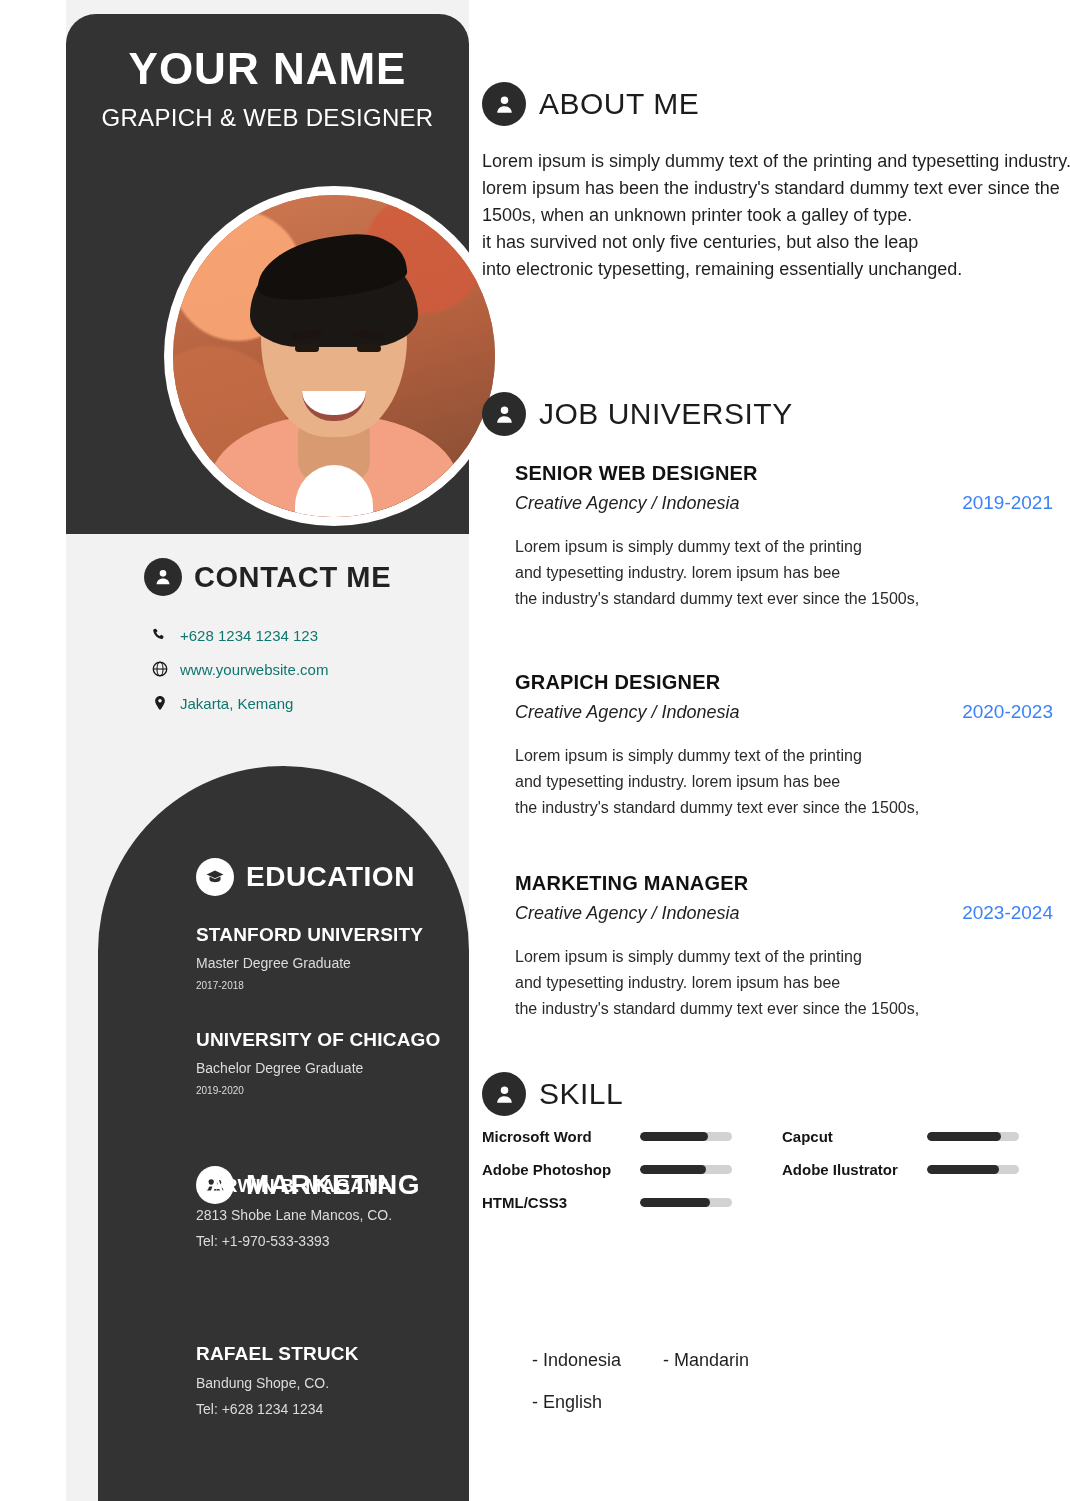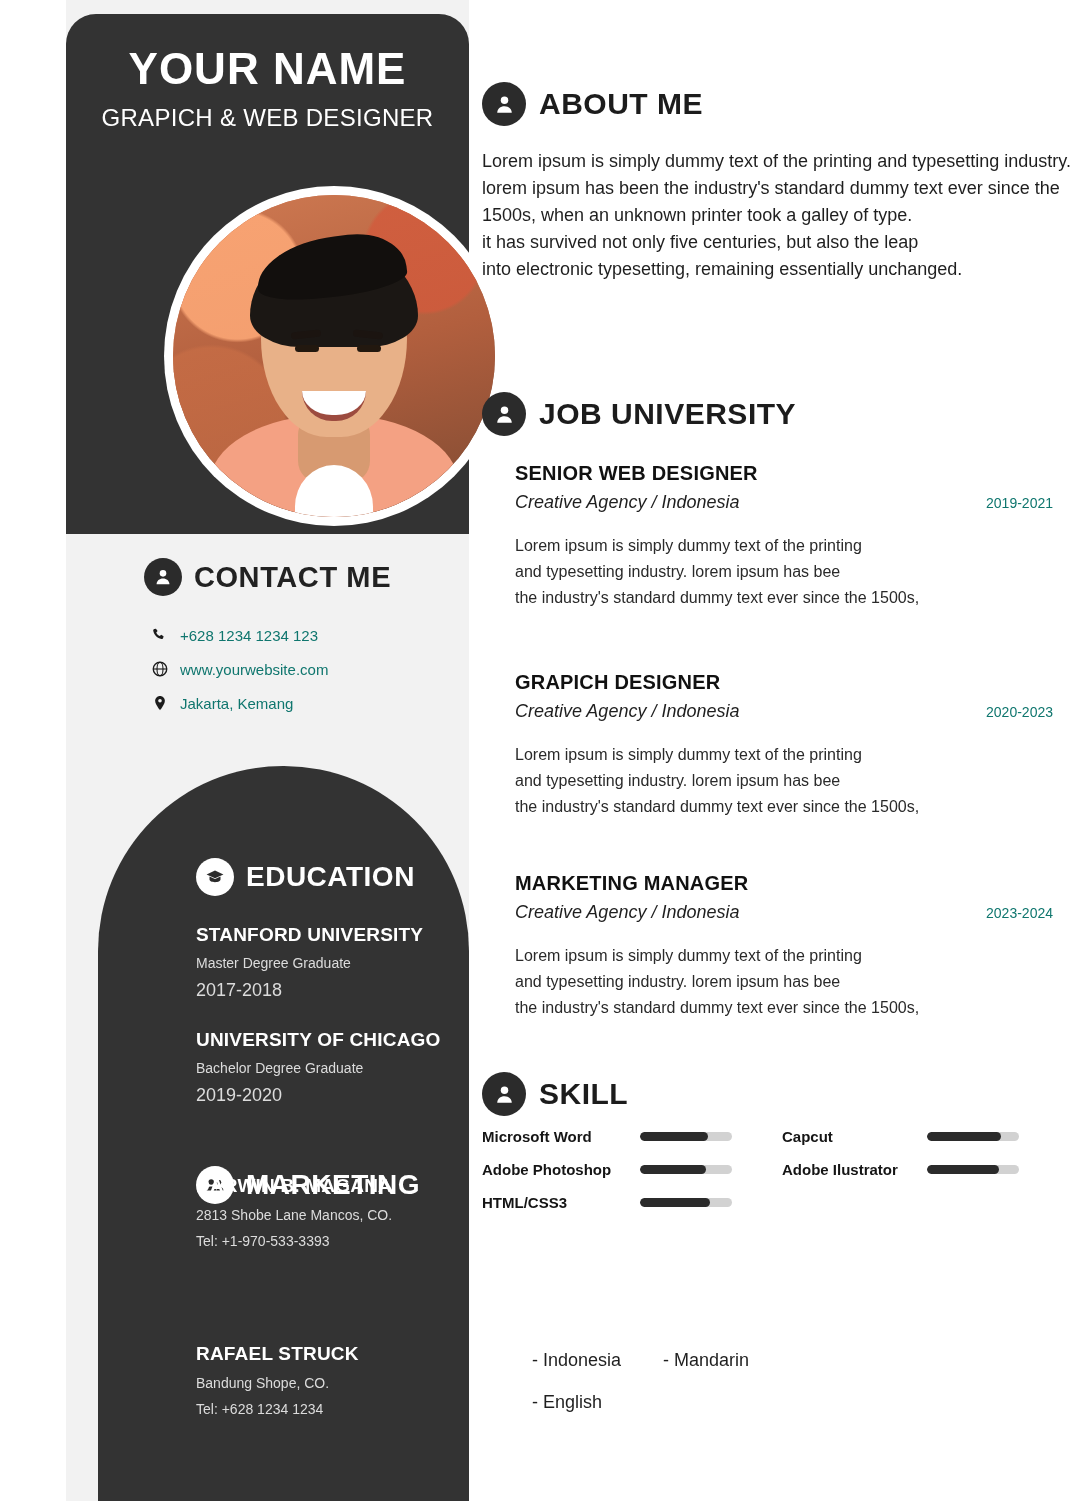--- a/index.html
+++ b/index.html
@@ -208,38 +208,38 @@
   .white-icon {
     width: 38px; height: 38px;
     border-radius: 50%;
     background: #ffffff;
     display: flex; align-items: center; justify-content: center;
     flex: 0 0 auto;
   }
   .edu-block { position: absolute; left: 130px; width: 290px; }
   .edu-school { color: #ffffff; font-size: 19px; font-weight: bold; letter-spacing: .2px; }
   .edu-sub { color: #dcdcdc; font-size: 14px; margin-top: 9px; }
-  .edu-year { color: #dcdcdc; font-size: 18px; margin-top: 9px; }
+  .edu-year { color: #dcdcdc; font-size: 10px; margin-top: 9px; }
   .ref-block { position: absolute; left: 130px; width: 290px; }
   .ref-name { color: #ffffff; font-size: 19px; font-weight: bold; letter-spacing: .2px; }
   .ref-line { color: #dcdcdc; font-size: 14px; margin-top: 10px; }
 
   
   .right-col {
     position: absolute;
     left: 482px; top: 0;
     width: 588px; height: 1501px;
   }
   .sec-title {
     display: flex; align-items: center; gap: 13px;
     position: absolute;
   }
   .sec-title .label {
     font-size: 30px;
-    font-weight: bold;
+    font-weight: normal;
     color: #1c1c1c;
     letter-spacing: .5px;
   }
   .sec-icon {
     width: 44px; height: 44px;
     border-radius: 50%;
     background: #2b2b2b;
     display: flex; align-items: center; justify-content: center;
     flex: 0 0 auto;
   }
@@ -257,21 +257,21 @@
   .job-item { position: absolute; left: 33px; width: 538px; }
   .job-role {
     font-size: 20px; font-weight: bold; color: #111111;
     letter-spacing: .2px;
   }
   .job-meta {
     display: flex; justify-content: space-between; align-items: baseline;
     margin-top: 7px;
   }
   .job-company { font-size: 18px; font-style: italic; color: #1f1f1f; }
-  .job-years { font-size: 14px; color: #0f766e; }
+  .job-years { font-size: 19px; color: #3b82f6; }
   .job-desc {
     margin-top: 20px;
     font-size: 16px; line-height: 26px; color: #2a2a2a;
   }
 
   .skill-grid {
     position: absolute;
     left: 0; top: 1128px;
     width: 560px;
   }

